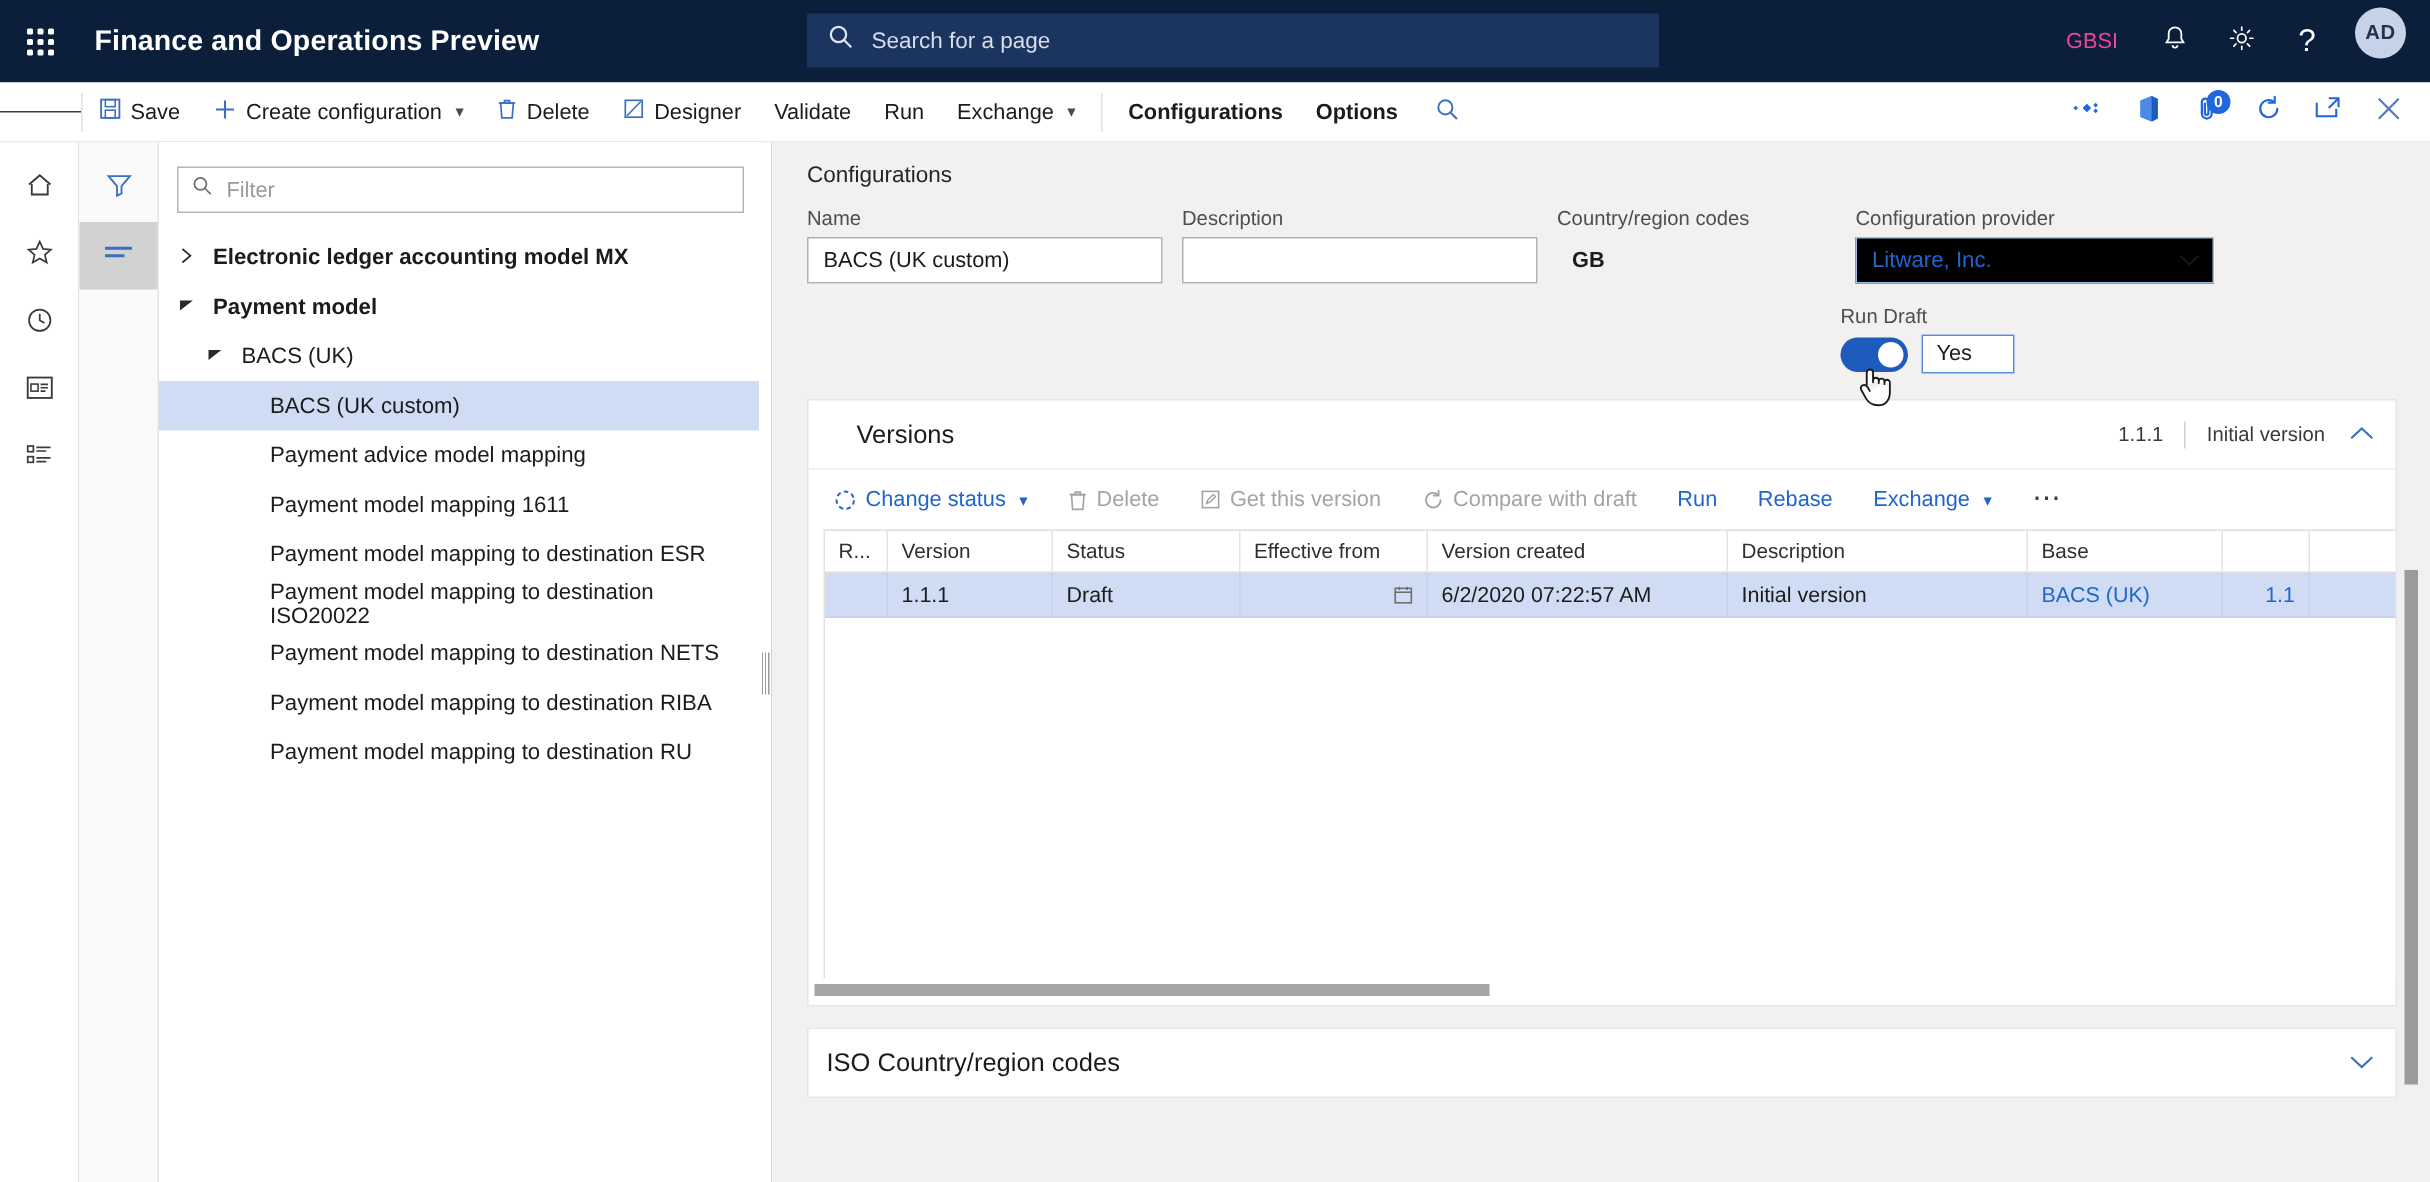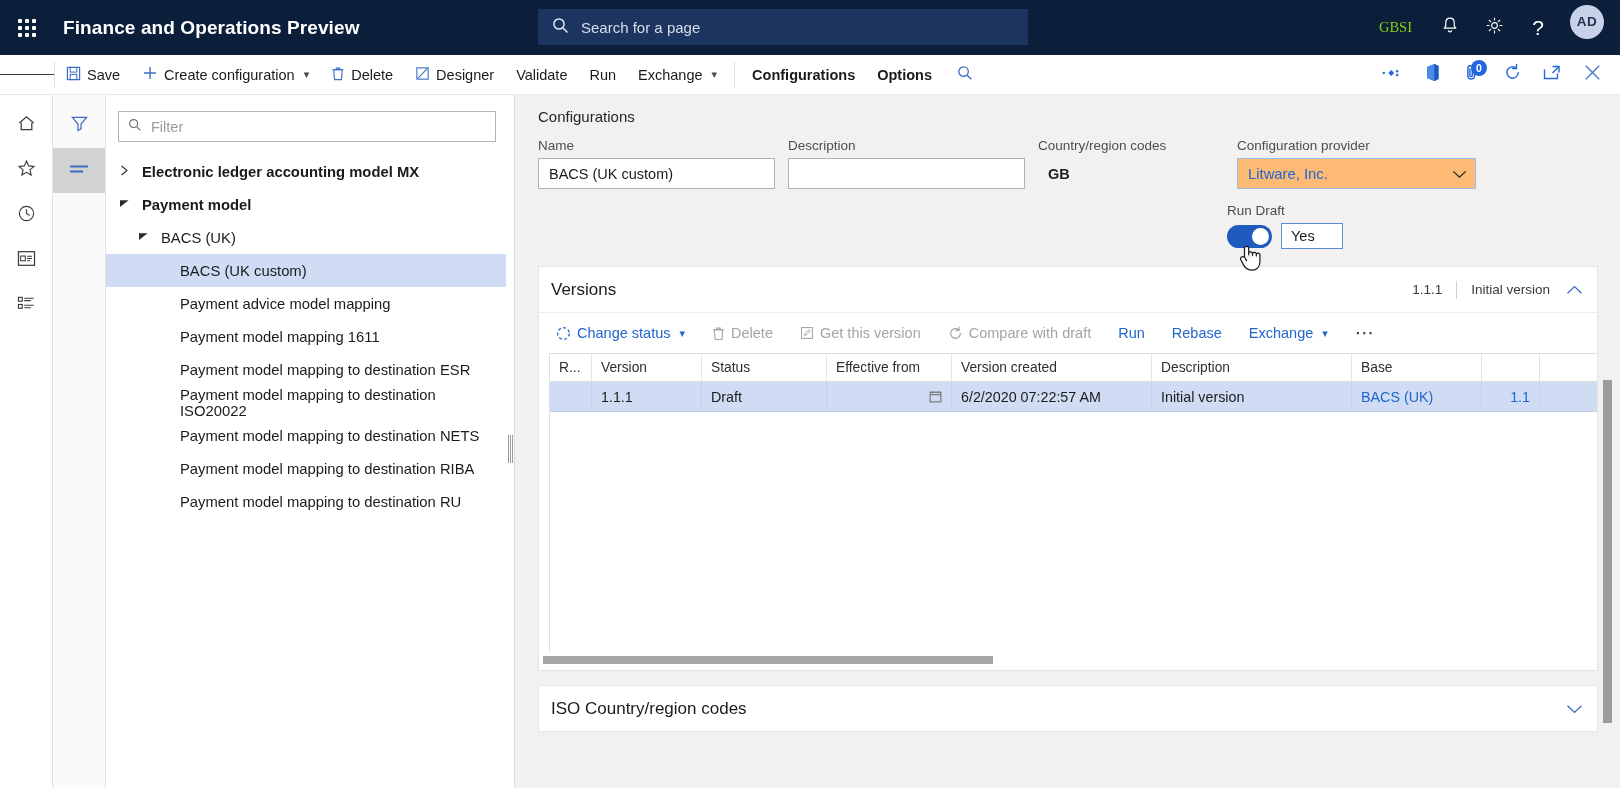--- a/index.html
+++ b/index.html
@@ -16,28 +16,28 @@
   
   .topnav {
     position:absolute; left:0; top:0; width:1620px; height:55px;
     background:#0b1f3b; display:flex; align-items:center;
   }
   .waffle { width:54px; height:55px; display:flex; align-items:center; justify-content:center; cursor:pointer; }
   .waffle-grid { display:grid; grid-template-columns:repeat(3,4px); grid-template-rows:repeat(3,4px); gap:3px; }
   .waffle-grid i { display:block; width:4px; height:4px; background:#ffffff; border-radius:1px; }
   .app-title { color:#ffffff; font-size:19px; font-weight:700; margin-left:9px; letter-spacing:.1px; }
   .searchbox {
-    position:absolute; left:538px; top:9px; width:490px; height:36px;
+    position:absolute; left:538px; top:9px; width:568px; height:36px;
     background:#1b3460; display:flex; align-items:center; padding:0 14px; cursor:text;
   }
   .searchbox .mag { margin-right:12px; flex:0 0 auto; }
   .searchbox .ph { color:#d8dee9; font-size:15px; }
   .topright { position:absolute; right:0; top:0; height:55px; display:flex; align-items:center; }
   .topright > div { display:flex; align-items:center; justify-content:center; cursor:pointer; }
-  .co-name { color:#84cc16; font-size:14.5px; padding:0 16px;font-family:Liberation Serif, serif; }
+  .co-name { color:#ec4899; font-size:14.5px; padding:0 16px; }
   .tnicon { width:44px; height:55px; }
   .avatar {
     width:34px; height:34px; border-radius:50%; background:#c7d2e8; color:#23324e;
     font-size:13.5px; font-weight:600; margin:0 16px 12px 10px; letter-spacing:.4px;
   }
 
   
   .cmdbar {
     position:absolute; left:0; top:55px; width:1620px; height:40px;
     background:#ffffff; border-bottom:1px solid #e8e8e8;
@@ -104,38 +104,38 @@
   .cfg-header { padding:13px 0 0 23px; font-size:15px; color:#262626; }
   .fieldrow { display:flex; margin:13px 0 0 23px; gap:13px; }
   .field { display:flex; flex-direction:column; }
   .flabel { font-size:13.5px; color:#4e4e4e; margin-bottom:5px; }
   .finput {
     height:31px; border:1px solid #b2b2b2; background:#fff; display:flex; align-items:center;
     padding:0 10px; font-size:14.5px; color:#1b1b1b;
   }
   .finput.flat { border:none; background:transparent; padding-left:10px; }
   .fselect {
-    height:31px; border:1px solid #9fbbe8; background:#fdba74; display:flex; align-items:center;
+    height:31px; border:1px solid #9fbbe8; background:#000000; display:flex; align-items:center;
     justify-content:space-between; padding:0 8px 0 10px; font-size:14.8px; color:#2266cc; cursor:pointer;
   }
   .toggle-block { margin:14px 0 16px 712px; }
   .toggle-row { display:flex; align-items:center; gap:9px; margin-top:5px; }
   .switch {
     width:45px; height:23px; border-radius:12px; background:#1f5bbd; position:relative; cursor:pointer;
   }
   .switch .knob { position:absolute; right:3px; top:3px; width:17px; height:17px; border-radius:50%; background:#fff; }
   .switch-label {
     height:26px; min-width:62px; border:1px solid #5a8fd8; background:#fff;
     display:flex; align-items:center; padding:0 9px; font-size:14.5px; color:#1b1b1b;
   }
 
   
   .card { background:#ffffff; border:1px solid #e6e5e4; margin:17px 22px 0 23px; }
   .card-head { height:45px; display:flex; align-items:center; padding:0 14px 0 12px; }
-  .card-title { font-size:17px; color:#1b1b1b; flex:1; }
+  .card-title { font-size:17px; color:#1b1b1b; flex:1;margin-left:20px; }
   .card-meta { font-size:13.5px; color:#3a3a3a; display:flex; align-items:center; gap:14px; }
   .meta-sep { width:1px; height:18px; background:#d0d0d0; }
   .card-chev { margin-left:16px; cursor:pointer; color:#3a6fc4; }
   .card-toolbar {
     height:41px; display:flex; align-items:center; padding:0 8px; gap:9px; border-top:1px solid #efeeed;
   }
   .tb {
     display:flex; align-items:center; gap:6px; padding:0 9px; height:30px;
     font-size:14.5px; color:#2266cc; cursor:pointer; white-space:nowrap;
   }

